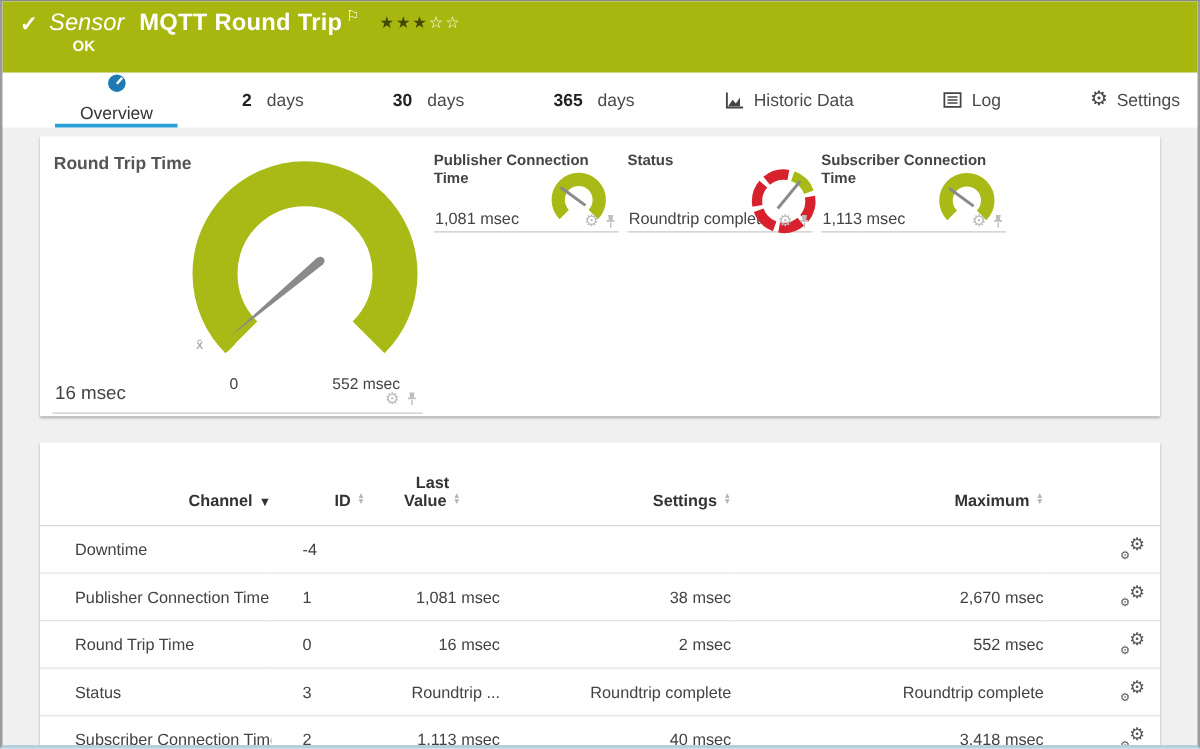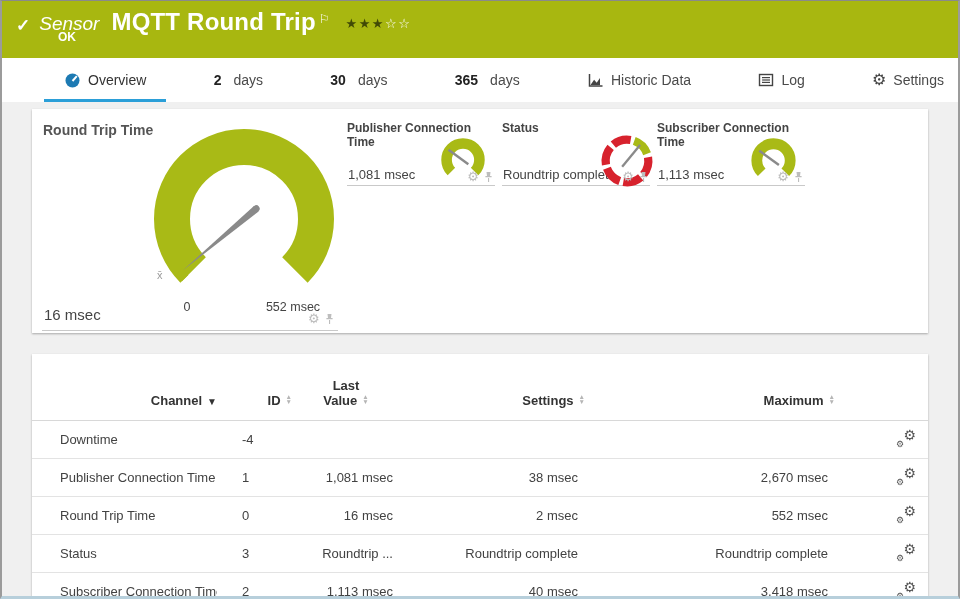--- a/index.html
+++ b/index.html
@@ -6,34 +6,34 @@
   body{width:960px;height:599px;overflow:hidden;font-family:"Liberation Sans",sans-serif;background:#fff;}
   .frame{width:960px;height:599px;box-sizing:border-box;border-top:1px solid #8a8a8a;
          border-left:2px solid #9b9b9b;border-right:2px solid #9b9b9b;border-bottom:3px solid #b7cfdb;
          background:#f0f0f0;overflow:hidden;}
 
   
   .sensor-header{background:#a8b710;height:57px;position:relative;color:#fff;}
   .sh-row1{position:absolute;left:14px;top:7px;display:flex;align-items:baseline;white-space:nowrap;}
   .sh-check{font-size:17px;font-weight:bold;margin-right:9px;position:relative;top:1px;}
   .sh-kind{font-style:italic;font-size:19px;margin-right:12px;}
-  .sh-title{font-weight:bold;font-size:24px;letter-spacing:.2px;}
+  .sh-title{font-weight:bold;font-size:19px;letter-spacing:.2px;}
   .sh-flag{font-size:12px;position:relative;top:-7px;margin-left:3px;cursor:pointer;}
   .sh-stars{margin-left:16px;font-size:13px;letter-spacing:1.5px;cursor:pointer;position:relative;top:-2px;}
   .sh-stars .filled{color:#414a06;}
   .sh-stars .empty{color:#fff;}
   .sh-status{position:absolute;left:56px;top:29px;font-size:12px;font-weight:bold;}
 
   
   .tabbar{background:#fff;height:44px;display:flex;justify-content:space-between;align-items:center;
           padding:0 10px 0 58px;}
   .tab{display:flex;align-items:center;gap:7px;color:#4a4a4a;font-size:14px;position:relative;
        height:100%;padding:0 4px;cursor:pointer;white-space:nowrap;}
   .tab .num{font-weight:bold;color:#222;margin-right:5px;}
-  .tab.active{color:#333;}
+  .tab.active{color:#333;flex-direction:column;}
   .tab.active::after{content:"";position:absolute;left:-16px;right:-16px;bottom:0;height:3px;background:#2b9fd8;}
   .tab svg{display:block;}
   .gearglyph{font-size:16px;color:#444;line-height:1;}
 
   
   .content{padding:7px 30px 0;}
   .panel{background:#fff;box-shadow:0 1px 2px rgba(0,0,0,.3);}
   .panel-gauges{height:224px;position:relative;margin-bottom:21px;}
   .pg-title{position:absolute;left:11px;top:13px;font-size:14px;font-weight:bold;color:#555;}
   .main-gauge-svg{position:absolute;left:112px;top:10px;}
@@ -52,21 +52,21 @@
   .mini-pub{left:315px;}
   .mini-status{left:470px;}
   .mini-sub{left:625px;}
 
   
   .panel-channels{min-height:247px;}
   table.channels{width:100%;border-collapse:collapse;font-size:13px;color:#424242;table-layout:fixed;}
   th{font-weight:bold;color:#333;text-align:right;padding:24px 0 12px;vertical-align:bottom;cursor:pointer;}
   th.h-last{text-align:center;line-height:15px;}
   th.h-min,th.h-max{text-align:right;}
-  td{padding:9px 7px;border-bottom:1px solid #e3e3e3;overflow:hidden;white-space:nowrap;margin-left:32px;}
+  td{padding:9px 0;border-bottom:1px solid #e3e3e3;overflow:hidden;white-space:nowrap;margin-left:32px;}
   thead th{border-bottom:1px solid #d8d8d8;}
   .c-channel{padding-left:28px;}
   .c-id{padding-left:25px;}
   .c-num{text-align:right;}
   .c-gear{text-align:right;padding-right:12px;}
   .sort-caret{color:#333;font-size:10px;margin-left:5px;}
   .sort-dbl{display:inline-flex;flex-direction:column;margin-left:5px;vertical-align:middle;line-height:4.5px;font-size:6.5px;color:#b5b5b5;position:relative;top:-2px;}
   .gears-icon{position:relative;display:inline-block;width:20px;height:16px;color:#555;cursor:pointer;}
   .gears-icon .big{position:absolute;right:0;top:-3px;font-size:14px;}
   .gears-icon .small{position:absolute;left:0;bottom:-3px;font-size:9px;}

